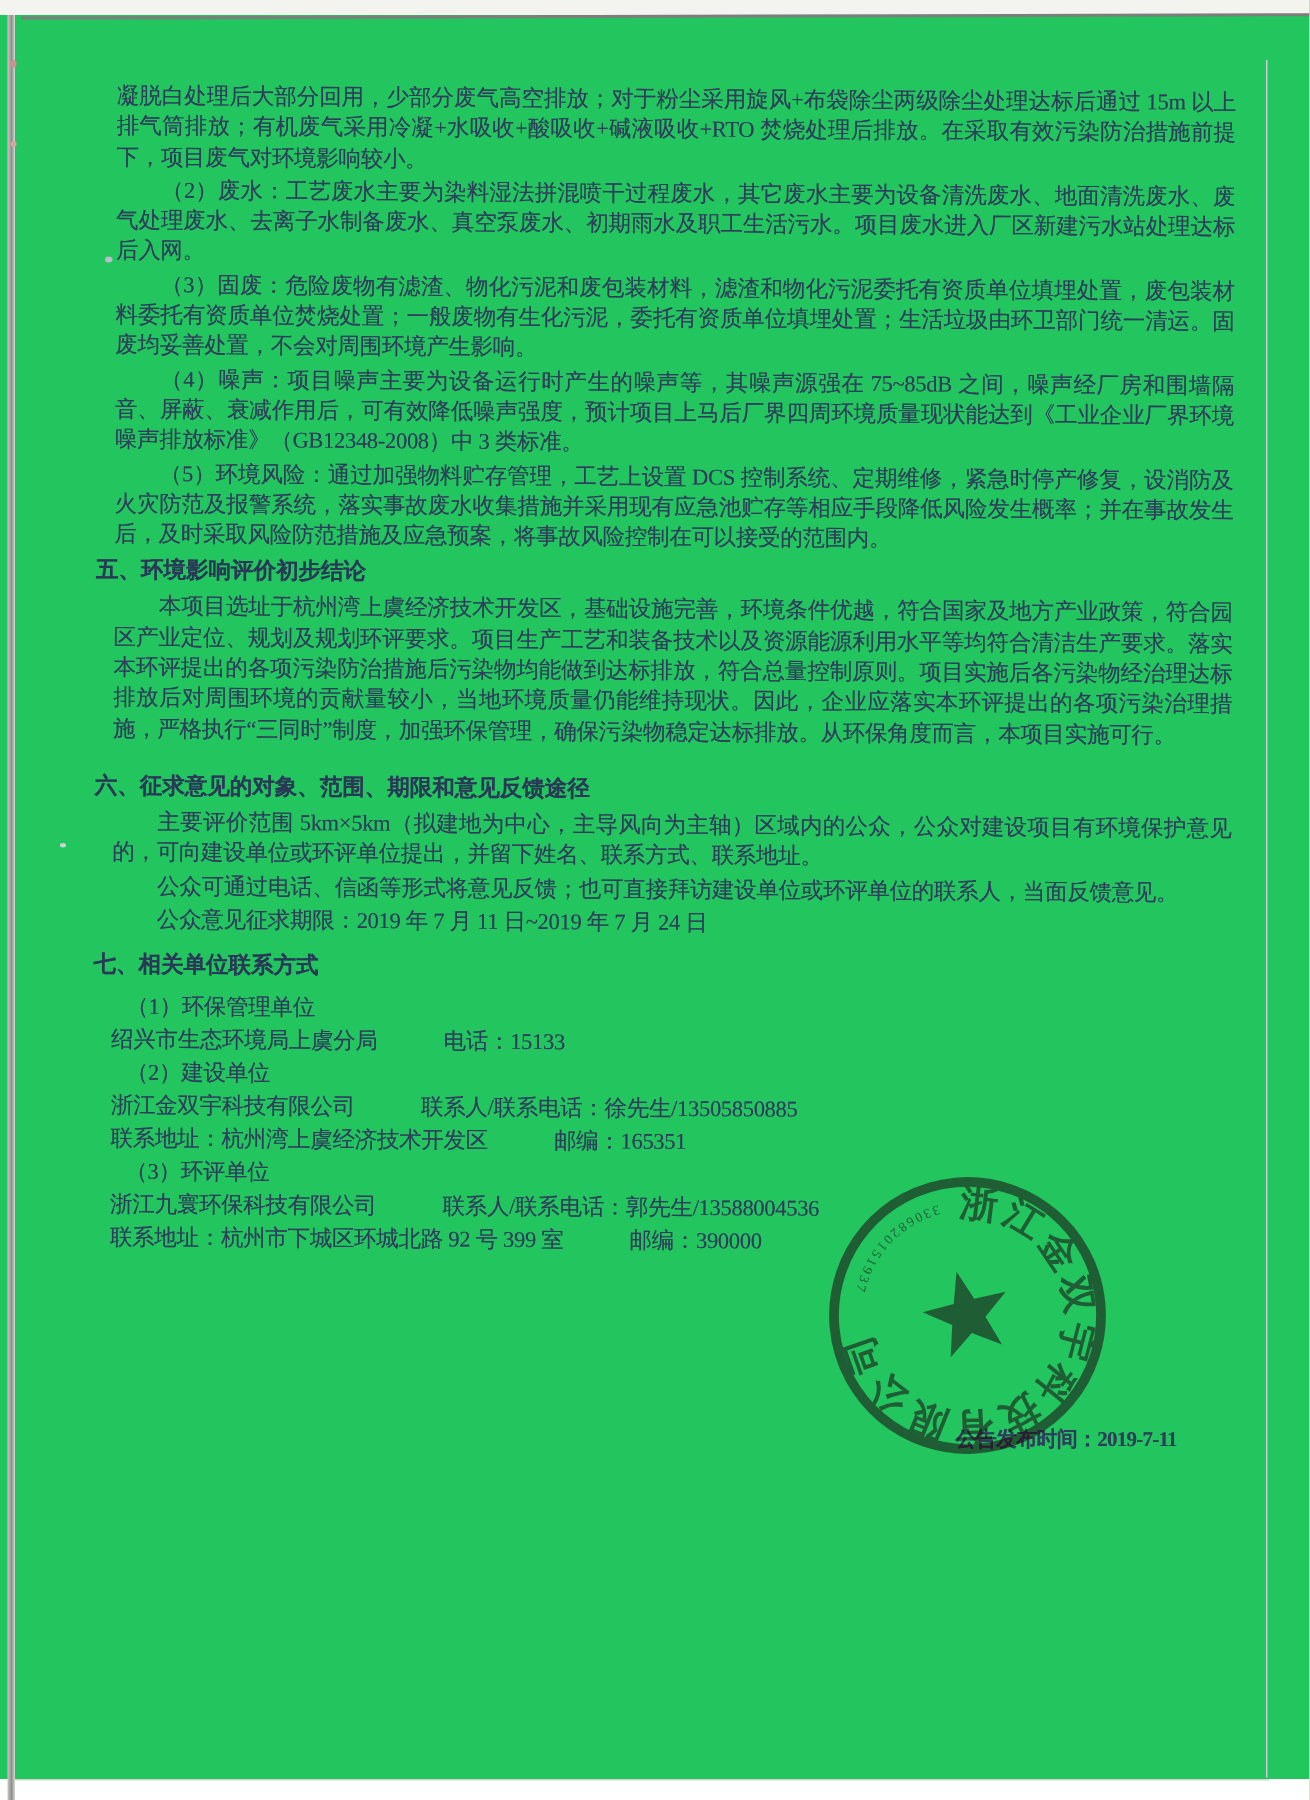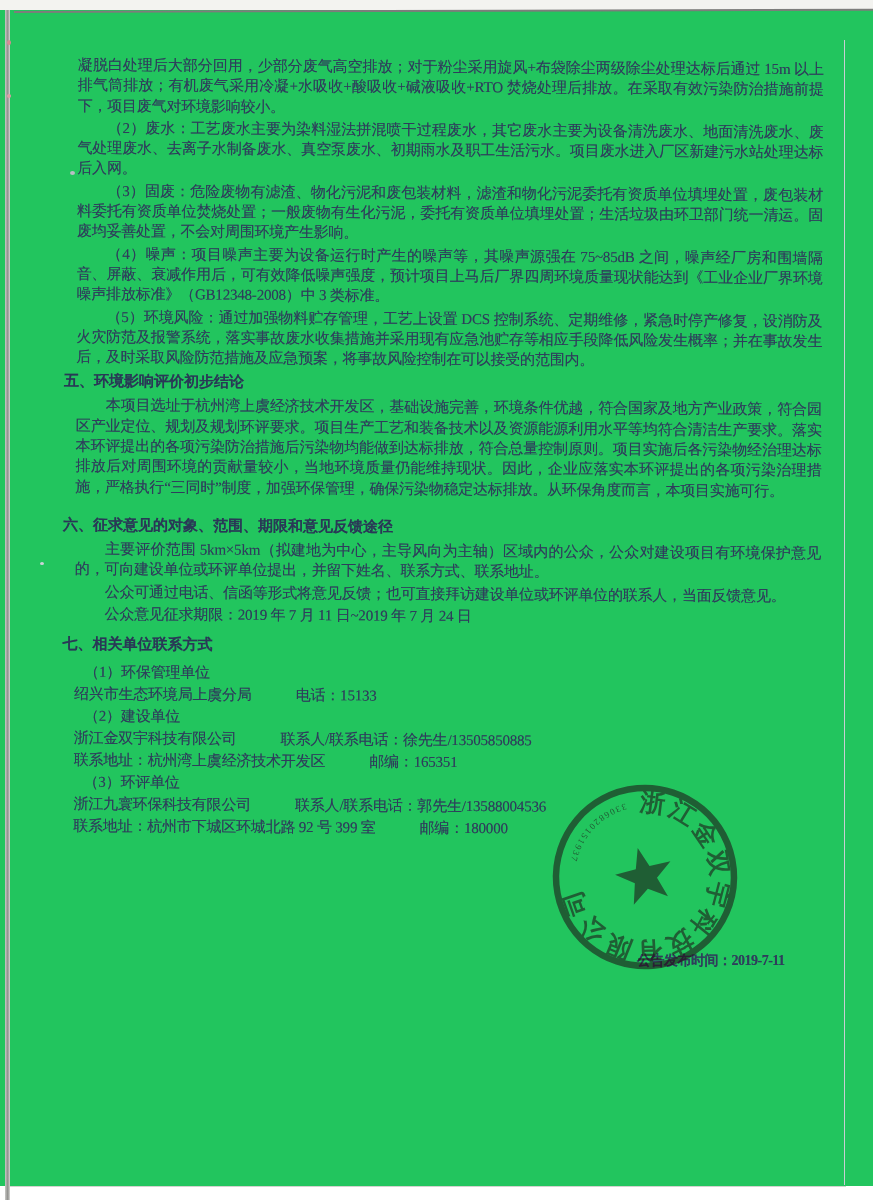--- a/index.html
+++ b/index.html
@@ -110,21 +110,21 @@
         <span class="right">邮编：165351</span>
       </div>
 
       <div class="group-label">（3）环评单位</div>
       <div class="crow">
         <span class="left">浙江九寰环保科技有限公司</span>
         <span class="right">联系人/联系电话：郭先生/13588004536</span>
       </div>
       <div class="crow">
         <span class="left">联系地址：杭州市下城区环城北路 92 号 399 室</span>
-        <span class="right">邮编：180000</span>
+        <span class="right">邮编：390000</span>
       </div>
 
     </div>
   </div>
 
   <div class="footer-line footer-date">公告发布时间：2019-7-11</div>
 
   <svg class="stamp" viewBox="0 0 200 200" xmlns="http://www.w3.org/2000/svg">
     <defs>
       <path id="nameArc" d="M 53.3 146.7 A 66 66 0 1 1 146.7 146.7" fill="none"></path>

